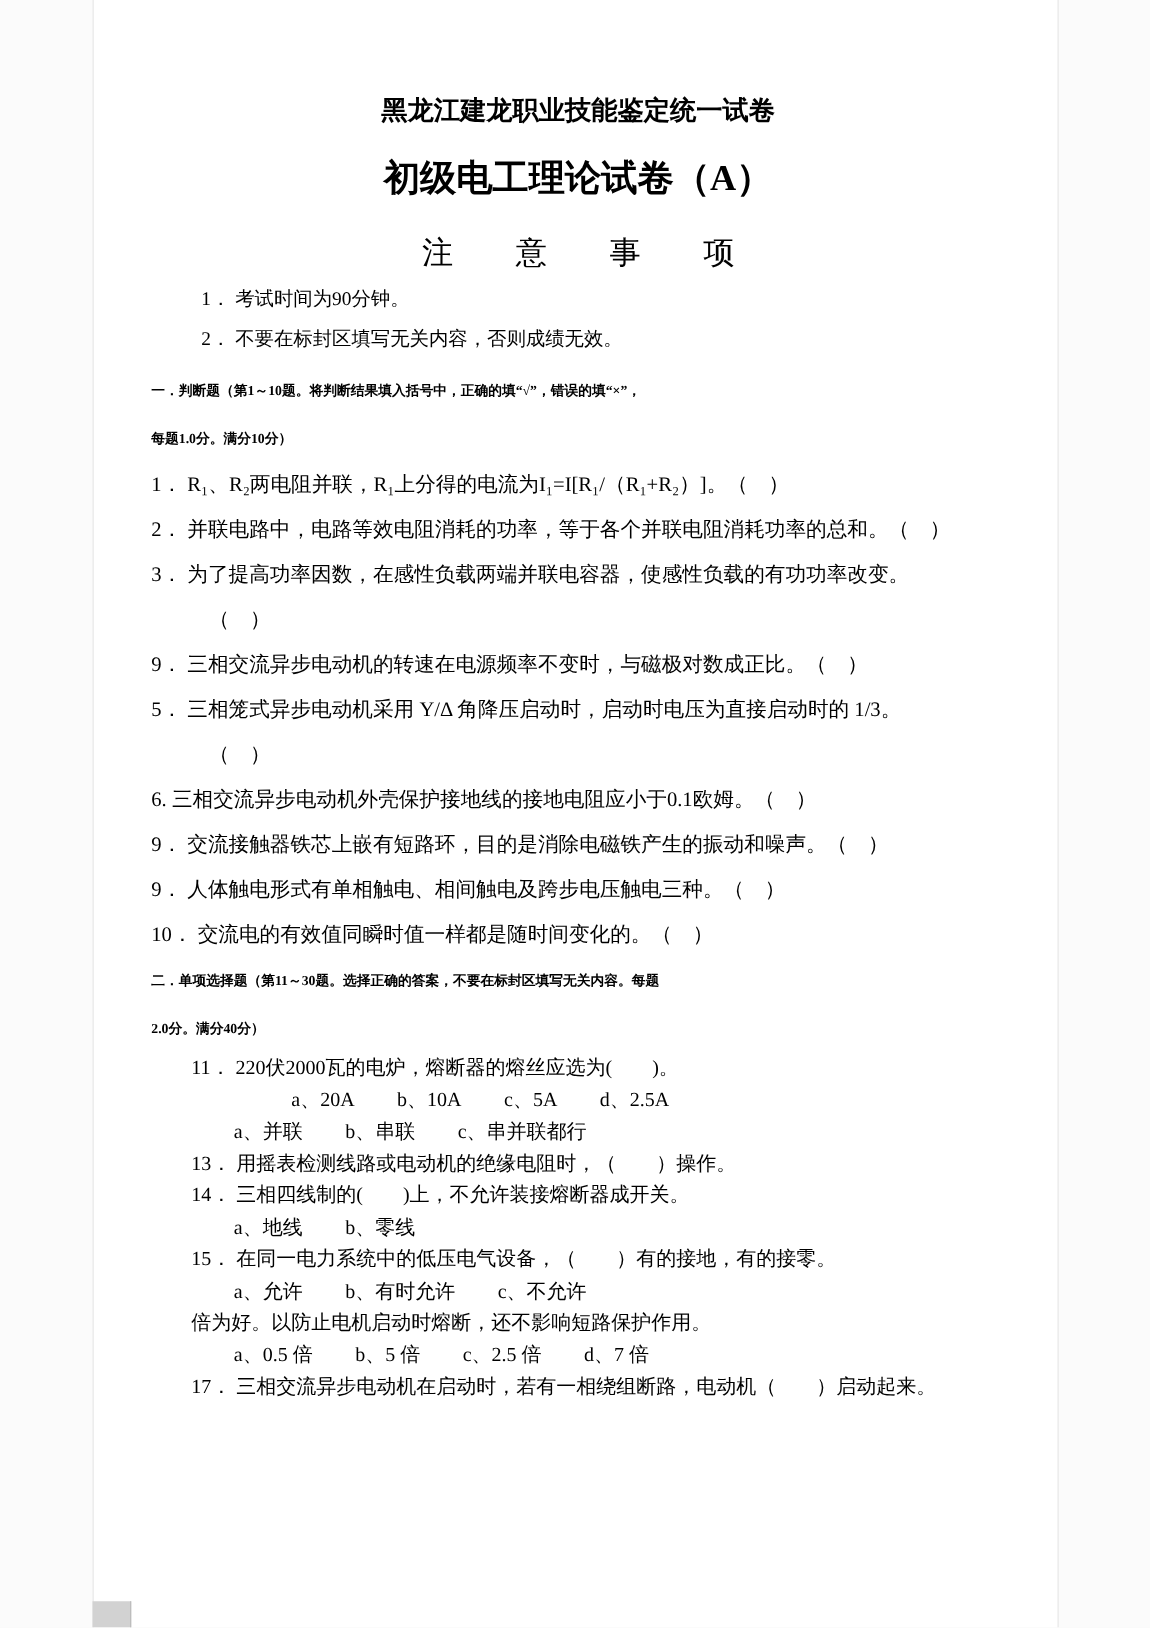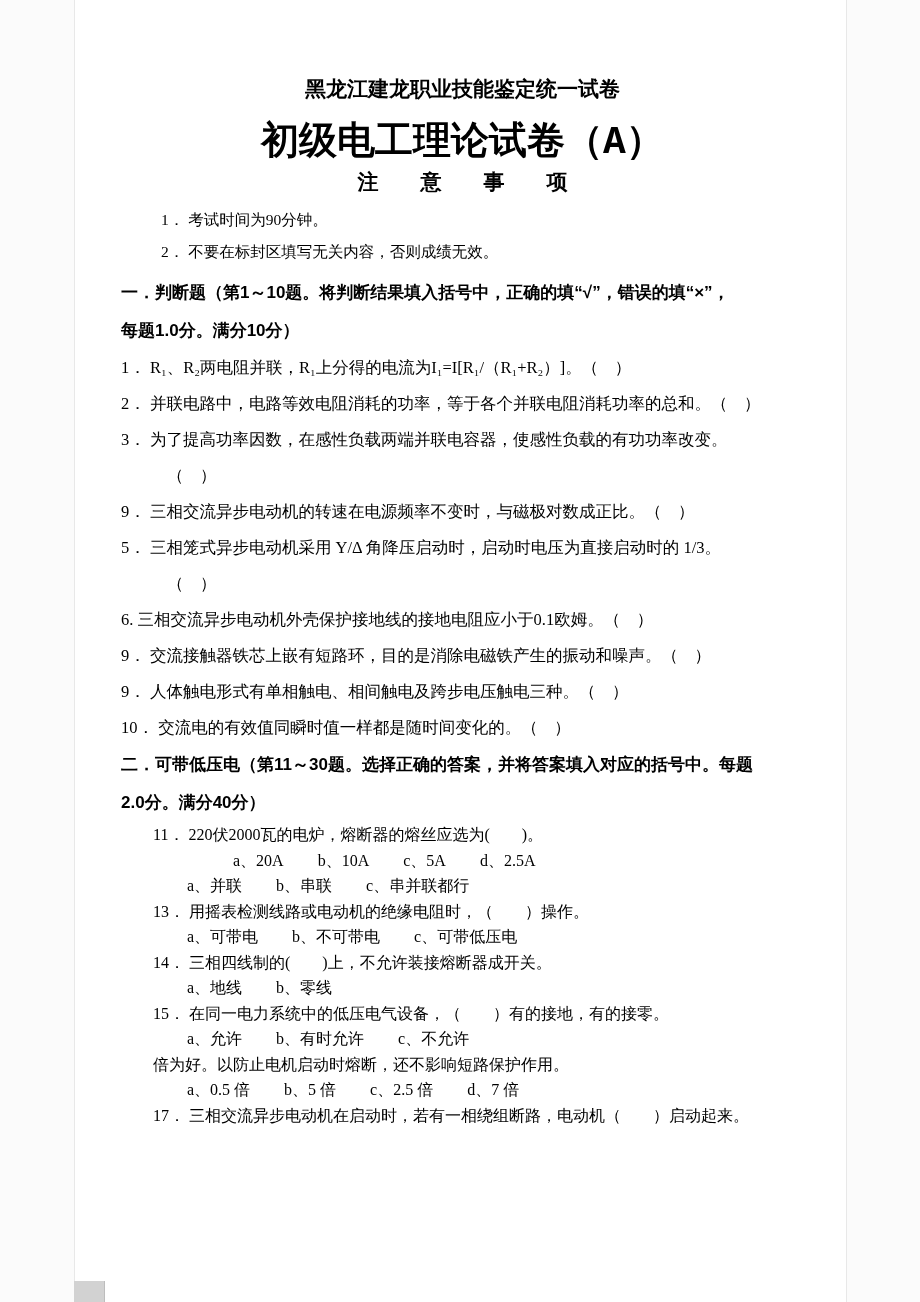--- a/index.html
+++ b/index.html
@@ -31,44 +31,44 @@
   .doc-title {
     text-align: center;
     font-family: "Liberation Sans", "DejaVu Sans", sans-serif;
     font-weight: bold;
     font-size: 21px;
     line-height: 30px;
     margin-top: 14px;
   }
   .exam-title {
     text-align: center;
-    font-family: Liberation Mono, monospace;
+    font-family: Liberation Serif, serif;
     font-weight: bold;
-    font-size: 38px;
+    font-size: 29px;
     line-height: 42px;
     margin-top: 18px;
   }
   .notice-head {
     text-align: center;
     font-family: "Liberation Sans", "DejaVu Sans", sans-serif;
-    font-weight: bold;
-    font-size: 21px;
+    font-weight: normal;
+    font-size: 25px;
     line-height: 28px;
-    margin-top: 4px;
+    margin-top: 24px;
   }
   .notice {
     font-size: 15.5px;
     line-height: 32px;
     padding-left: 40px;
   }
   .notice.first { margin-top: 8px; }
   .sec-head {
-    font-family: Liberation Sans, sans-serif;
+    font-family: Liberation Serif, serif;
     font-weight: bold;
-    font-size: 17px;
+    font-size: 11px;
     line-height: 38px;
   }
   .sec-head.first { margin-top: 6px; }
   .judge-q {
     font-size: 16.5px;
     line-height: 36px;
   }
   .judge-q.cont { padding-left: 46px; }
   .mc-q {
     font-size: 16px;
@@ -114,43 +114,38 @@
     <div class="judge-q">3． 为了提高功率因数，在感性负载两端并联电容器，使感性负载的有功功率改变。</div>
     <div class="judge-q cont">（　）</div>
     <div class="judge-q">9． 三相交流异步电动机的转速在电源频率不变时，与磁极对数成正比。（　）</div>
     <div class="judge-q">5． 三相笼式异步电动机采用 Y/Δ 角降压启动时，启动时电压为直接启动时的 1/3。</div>
     <div class="judge-q cont">（　）</div>
     <div class="judge-q">6.  三相交流异步电动机外壳保护接地线的接地电阻应小于0.1欧姆。（　）</div>
     <div class="judge-q">9． 交流接触器铁芯上嵌有短路环，目的是消除电磁铁产生的振动和噪声。（　）</div>
     <div class="judge-q">9． 人体触电形式有单相触电、相间触电及跨步电压触电三种。（　）</div>
     <div class="judge-q">10． 交流电的有效值同瞬时值一样都是随时间变化的。（　）</div>
 
-    <div class="sec-head">二．可带低压电（第11～30题。选择正确的答案，并将答案填入对应的括号中。每题</div>
+    <div class="sec-head">二．单项选择题（第11～30题。选择正确的答案，不要在标封区填写无关内容。每题</div>
     <div class="sec-head">2.0分。满分40分）</div>
 
     <div class="mc-q">11．  220伏2000瓦的电炉，熔断器的熔丝应选为(　　)。</div>
     <div class="opts wide">
       <span class="opt">a、20A</span>
       <span class="opt">b、10A</span>
       <span class="opt">c、5A</span>
       <span class="opt">d、2.5A</span>
     </div>
 
     <div class="opts">
       <span class="opt">a、并联</span>
       <span class="opt">b、串联</span>
       <span class="opt">c、串并联都行</span>
     </div>
 
     <div class="mc-q">13． 用摇表检测线路或电动机的绝缘电阻时，（　　）操作。</div>
-    <div class="opts">
-      <span class="opt">a、可带电</span>
-      <span class="opt">b、不可带电</span>
-      <span class="opt">c、可带低压电</span>
-    </div>
 
     <div class="mc-q">14． 三相四线制的(　　)上，不允许装接熔断器成开关。</div>
     <div class="opts">
       <span class="opt">a、地线</span>
       <span class="opt">b、零线</span>
     </div>
 
     <div class="mc-q">15． 在同一电力系统中的低压电气设备，（　　）有的接地，有的接零。</div>
     <div class="opts">
       <span class="opt">a、允许</span>

